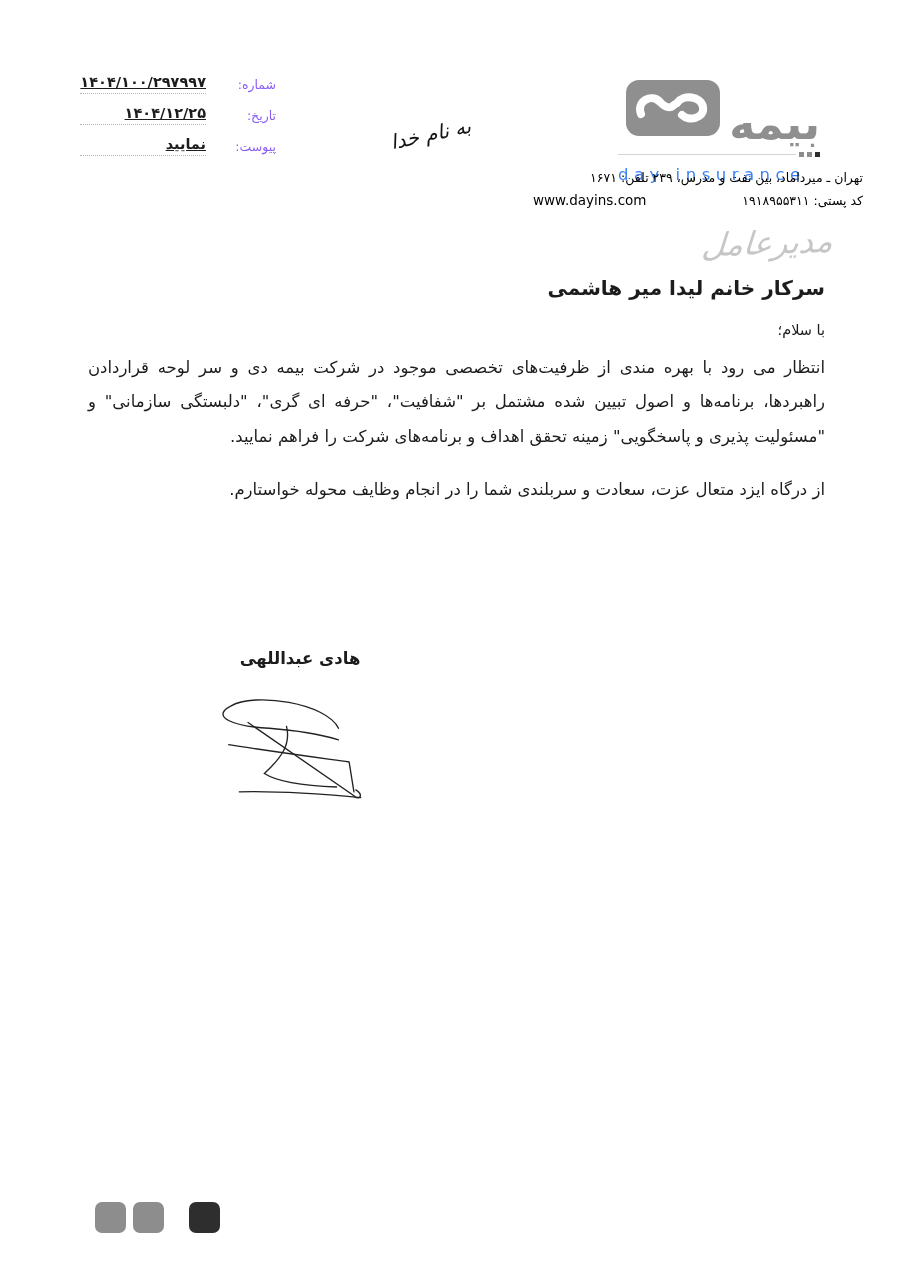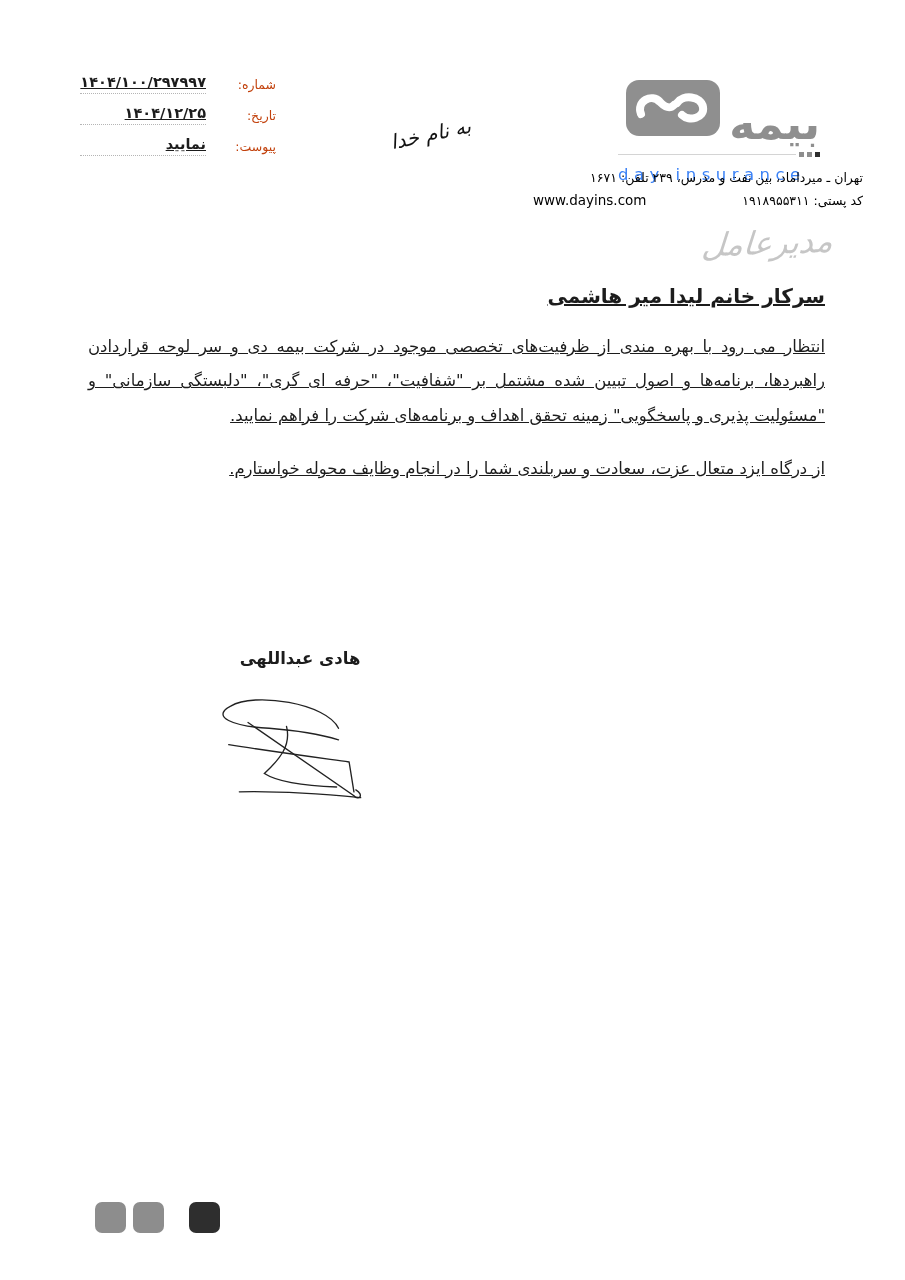--- a/index.html
+++ b/index.html
@@ -10,21 +10,21 @@
     font-family: "DejaVu Sans", sans-serif;
     direction: rtl;
     color: #1c1c1c;
     overflow: hidden;
   }
 
   
   .meta-block { position: absolute; top: 74px; left: 80px; }
   .meta-row { display: flex; direction: rtl; align-items: flex-end; margin-bottom: 11px; }
   .meta-label {
-    width: 52px; color: #c2410c; font-size: 12.5px;
+    width: 52px; color: #8b5cf6; font-size: 12.5px;
     text-align: right; padding-bottom: 2px;
   }
   .meta-value {
     width: 126px; margin-left: 0; margin-right: 18px;
     font-weight: bold; font-size: 14.5px; text-align: right;
     border-bottom: 1px dotted #b5b5b5; padding-bottom: 3px;
     white-space: nowrap;
     text-decoration: underline;
   }
 
@@ -62,21 +62,21 @@
 
   
   .sender-title {
     position: absolute; top: 224px; right: 72px;
     font-size: 32px; font-style: italic; color: #c6c6c6;
     transform: skewX(-6deg) rotate(-2deg);
     white-space: nowrap;
   }
 
   
-  .letter-body { position: absolute; top: 284px; right: 80px; left: 88px; direction: rtl; text-decoration: underline; }
+  .letter-body { position: absolute; top: 276px; right: 80px; left: 88px; direction: rtl; }
   .recipient { font-size: 20px; font-weight: bold; margin-bottom: 22px; }
   .salutation { font-size: 14.5px; margin-bottom: 13px; }
   .para {
     font-size: 16.5px; line-height: 2.08; text-align: justify;
     margin-bottom: 14px; color: #1c1c1c;
   }
   .para.second { margin-bottom: 19px; }
   .emph { font-weight: bold; font-size: 17.5px; }
 
   
@@ -133,20 +133,21 @@
   <div class="contact-line2">
     <span>کد پستی: ۱۹۱۸۹۵۵۳۱۱</span>
     <span class="website">www.dayins.com</span>
   </div>
 </div>
 
 <div class="sender-title">مدیرعامل</div>
 
 <div class="letter-body">
   <div class="recipient">سرکار خانم لیدا میر هاشمی</div>
+  <div class="salutation">با سلام؛</div>
   <p class="para second">انتظار می رود با بهره مندی از ظرفیت‌های تخصصی موجود در شرکت بیمه دی و سر لوحه قراردادن راهبردها، برنامه‌ها و اصول تبیین شده مشتمل بر "شفافیت"، "حرفه ای گری"، "دلبستگی سازمانی" و "مسئولیت پذیری و پاسخگویی" زمینه تحقق اهداف و برنامه‌های شرکت را فراهم نمایید.</p>
   <p class="para">از درگاه ایزد متعال عزت، سعادت و سربلندی شما را در انجام وظایف محوله خواستارم.</p>
 </div>
 
 <div class="signature-block">
   <div class="signer-name">هادی عبداللهی</div>
   <svg class="scribble" width="218" height="130" viewBox="0 0 220 135" aria-hidden="true">
     <g stroke="#222222" stroke-width="1.4" fill="none" stroke-linecap="round">
       <path d="M150 46 C138 20, 62 8, 38 23 C17 34, 40 44, 78 46 C104 48, 130 52, 150 58"></path>
       <path d="M96 44 C101 64, 89 78, 73 93 C87 102, 120 106, 148 107"></path>

